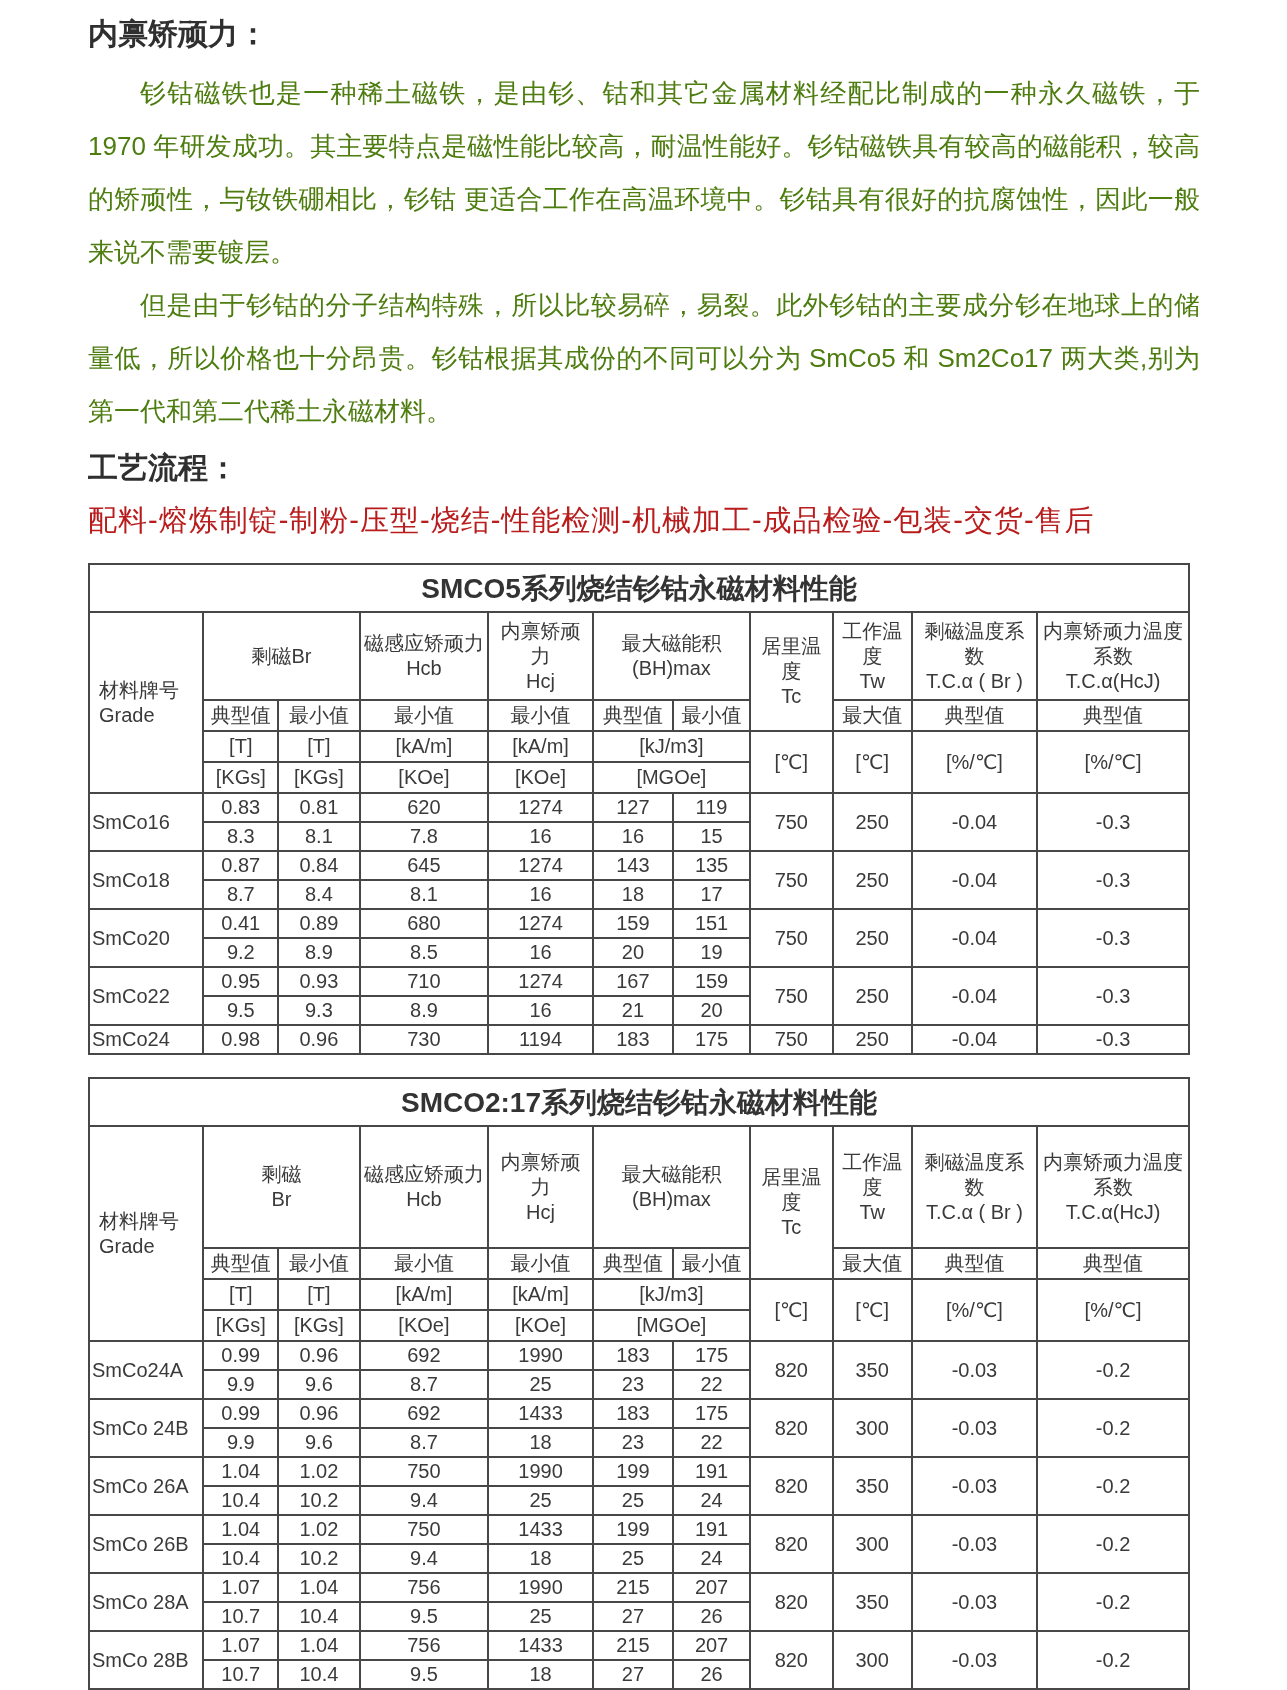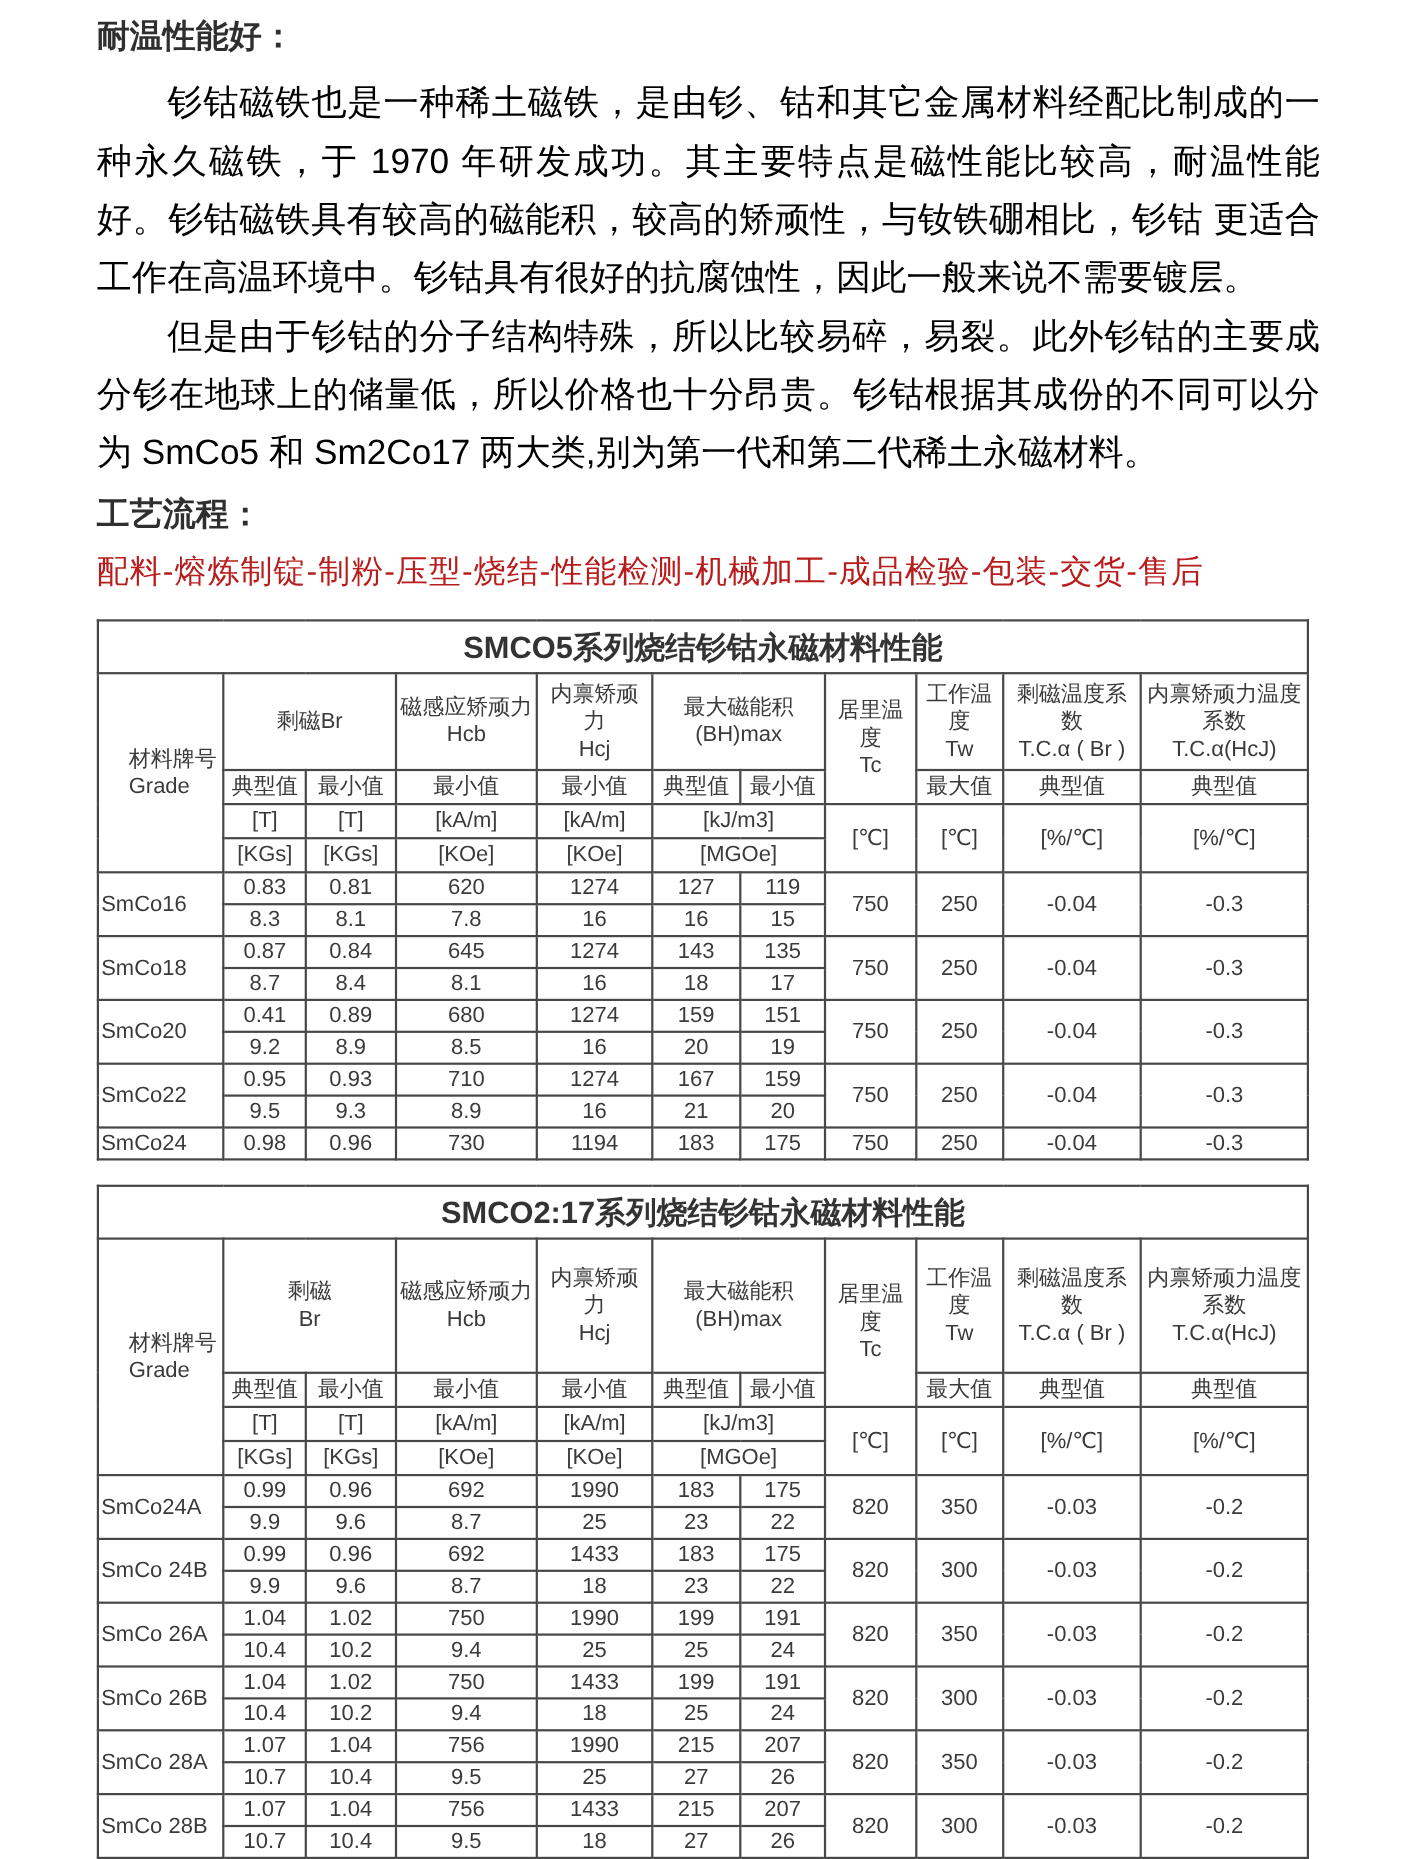--- a/index.html
+++ b/index.html
@@ -15,27 +15,27 @@
     overflow: hidden;
   }
   .heading {
     font-size: 30px;
     font-weight: bold;
     color: #2f2f2f;
     margin: 0 0 14px 0;
     line-height: 1.3;
   }
   .para {
-    font-size: 32px;
+    font-size: 26px;
     line-height: 53px;
     text-align: justify;
     text-indent: 2em;
     margin: 0;
     width: 1112px;
-    color: #000000;
+    color: #4d7c0f;
   }
   .process-heading { margin-top: 10px; margin-bottom: 8px; }
   .process-line {
     font-size: 29px;
     line-height: 50px;
     margin: 0 0 18px 0;
     letter-spacing: 1px;
     color: #b91c1c;
     white-space: nowrap;
   }
@@ -58,37 +58,37 @@
     overflow: hidden;
   }
   table.mtable .title-cell {
     font-size: 28px;
     font-weight: bold;
     height: 44px;
     color: #333333;
   }
   table.mtable .grade-head {
     text-align: left;
-    padding-left: 27px;
+    padding-left: 9px;
   }
   table.mtable .grade-cell {
     text-align: left;
     padding-left: 2px;
   }
   table.mtable tr.row-labels td { height: 84px; }
   table.mtable-2 tr.row-labels td { height: 118px; }
   table.mtable tr.row-sub td { height: 27px; }
   table.mtable tr.row-unit td { height: 27px; }
   table.mtable tr.row-data td { height: 25px; }
 </style>
 </head>
 <body>
 
 <div class="page">
-  <h2 class="heading">耐温性能好：</h2>
+  <h2 class="heading">内禀矫顽力：</h2>
   <p class="para">钐钴磁铁也是一种稀土磁铁，是由钐、钴和其它金属材料经配比制成的一种永久磁铁，于 1970 年研发成功。其主要特点是磁性能比较高，耐温性能好。钐钴磁铁具有较高的磁能积，较高的矫顽性，与钕铁硼相比，钐钴 更适合工作在高温环境中。钐钴具有很好的抗腐蚀性，因此一般来说不需要镀层。</p>
   <p class="para">但是由于钐钴的分子结构特殊，所以比较易碎，易裂。此外钐钴的主要成分钐在地球上的储量低，所以价格也十分昂贵。钐钴根据其成份的不同可以分为 SmCo5 和 Sm2Co17 两大类,别为第一代和第二代稀土永磁材料。</p>
   <h2 class="heading process-heading">工艺流程：</h2>
   <p class="process-line">配料-熔炼制锭-制粉-压型-烧结-性能检测-机械加工-成品检验-包装-交货-售后</p>
 
   <table class="mtable mtable-1">
       <colgroup>
         <col style="width: 10.4%;">
         <col style="width: 6.8%;">
         <col style="width: 7.4%;">

